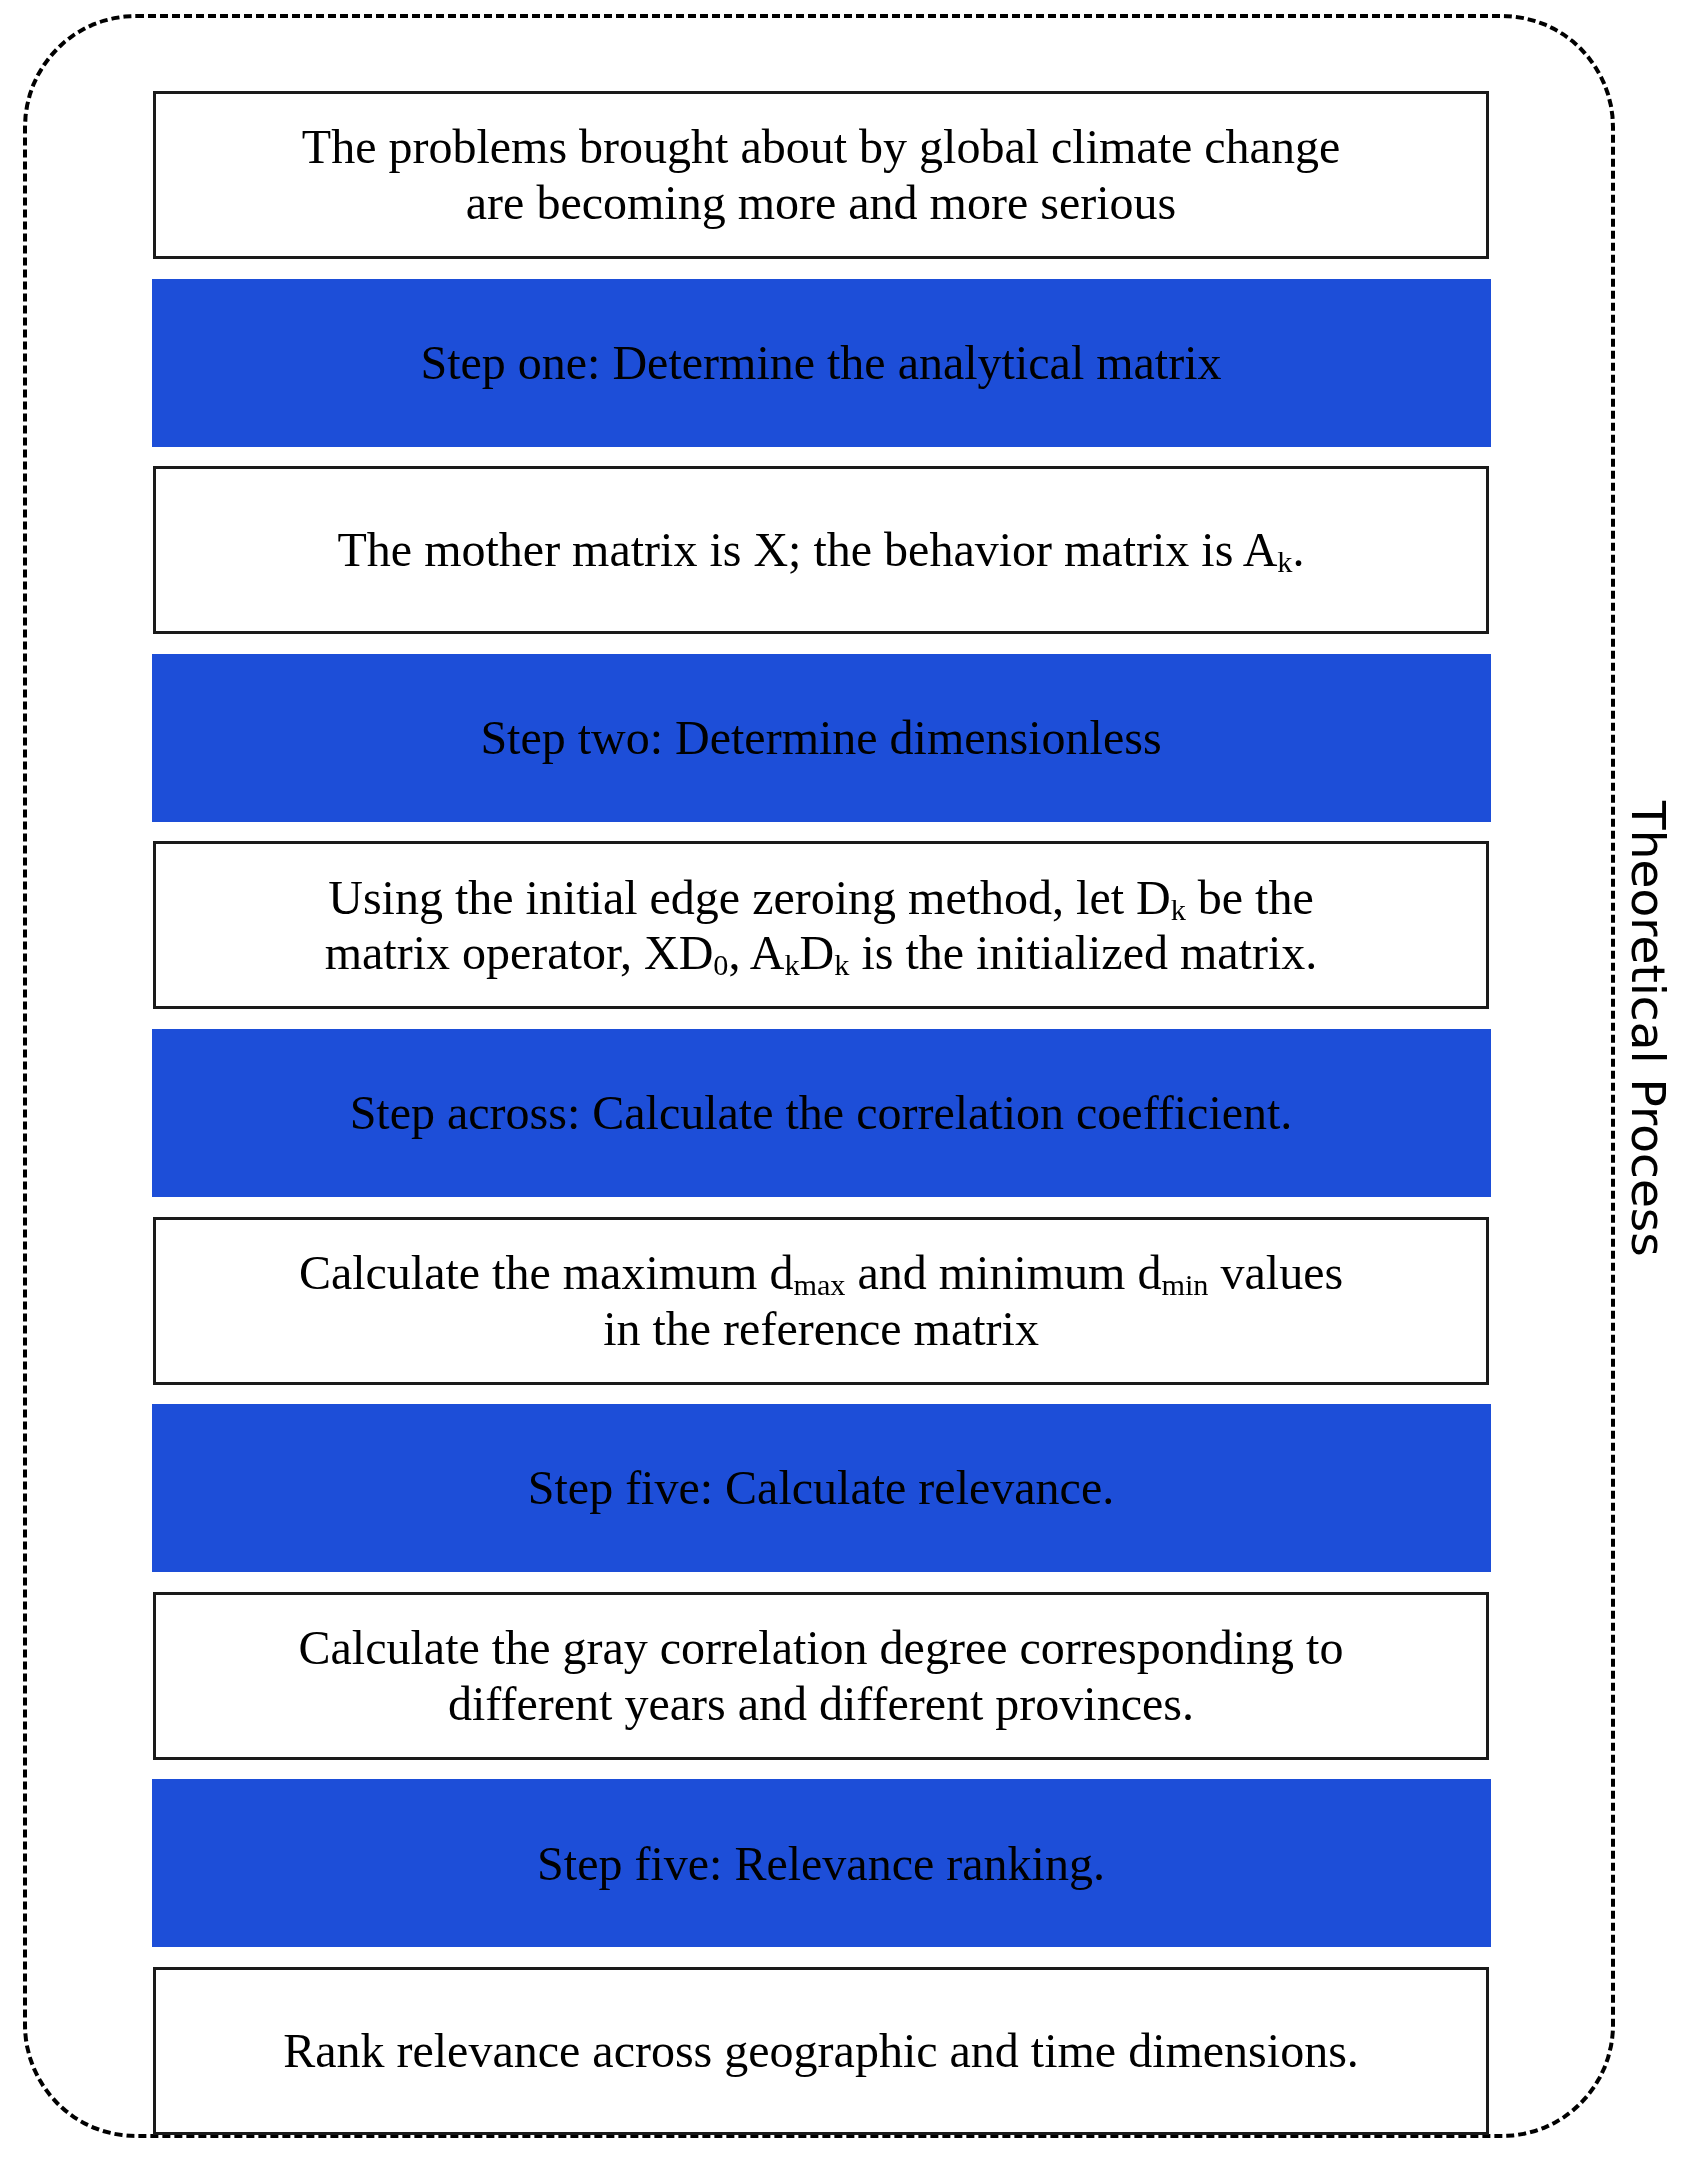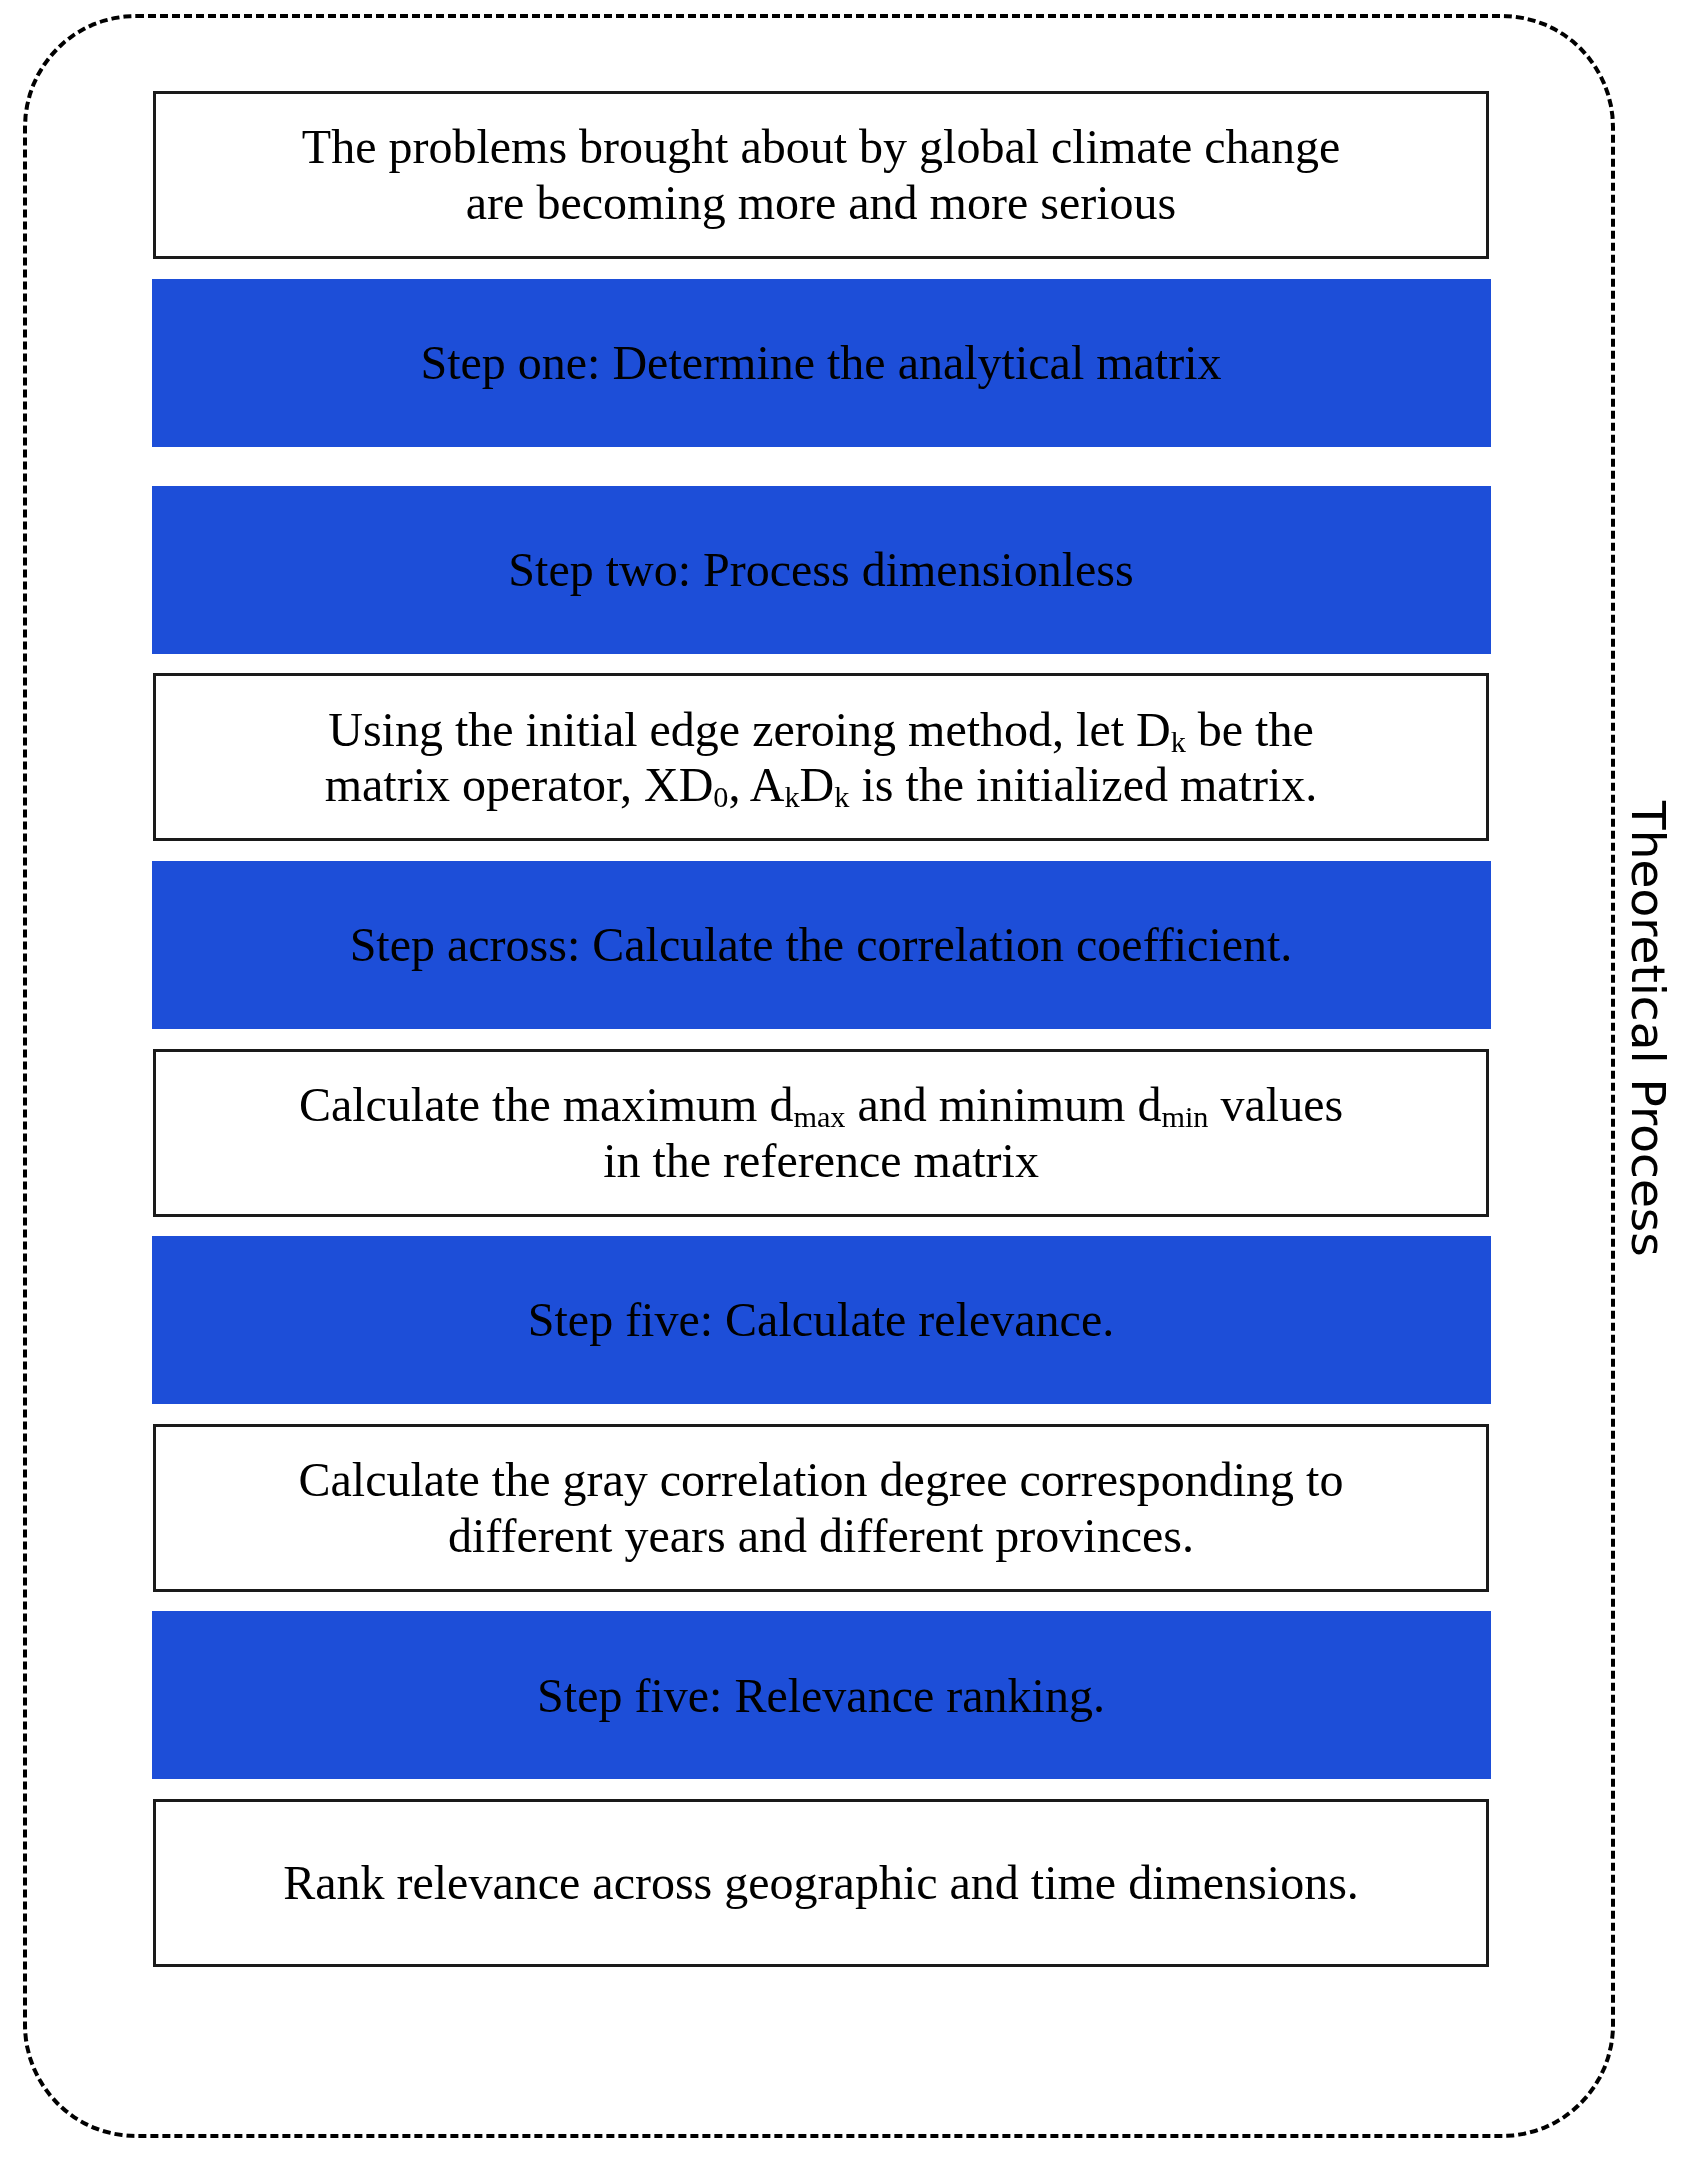--- a/index.html
+++ b/index.html
@@ -124,24 +124,27 @@
     <div class="flow-box plain h2">
       <span class="label">The problems brought about by global climate change<br>are becoming more and more serious</span>
     </div>
     <div class="gap-a"></div>
 
     <div class="flow-box step h2">
       <span class="label">Step one: Determine the analytical matrix</span>
     </div>
     <div class="gap-b"></div>
 
+    <div class="flow-box plain h2">
+      <span class="label">The mother matrix is X; the behavior matrix is A<sub>k</sub>.</span>
+    </div>
     <div class="gap-a"></div>
 
     <div class="flow-box step h2">
-      <span class="label">Step two:  Process dimensionless</span>
+      <span class="label">Step two:  Determine dimensionless</span>
     </div>
     <div class="gap-b"></div>
 
     <div class="flow-box plain h2">
       <span class="label">Using the initial edge zeroing method, let D<sub>k</sub> be the<br>matrix operator, XD<sub>0</sub>, A<sub>k</sub>D<sub>k</sub> is the initialized matrix.</span>
     </div>
     <div class="gap-a"></div>
 
     <div class="flow-box step h2">
       <span class="label">Step across: Calculate the correlation coefficient.</span>

